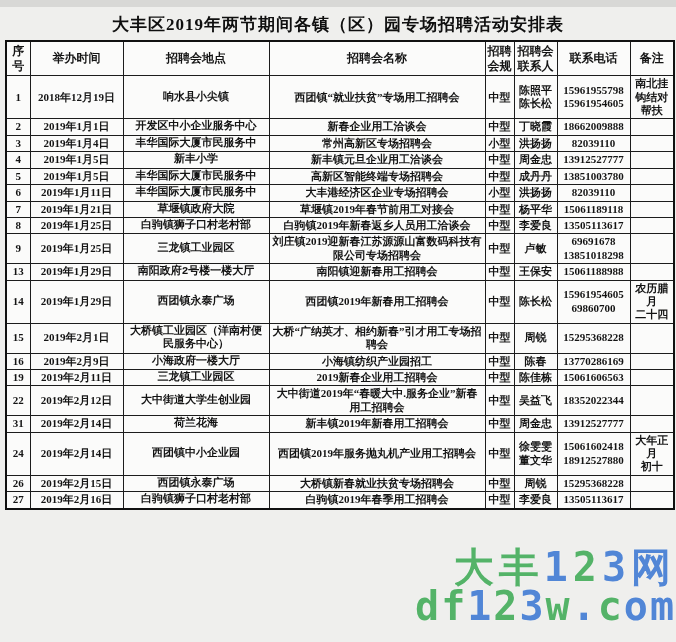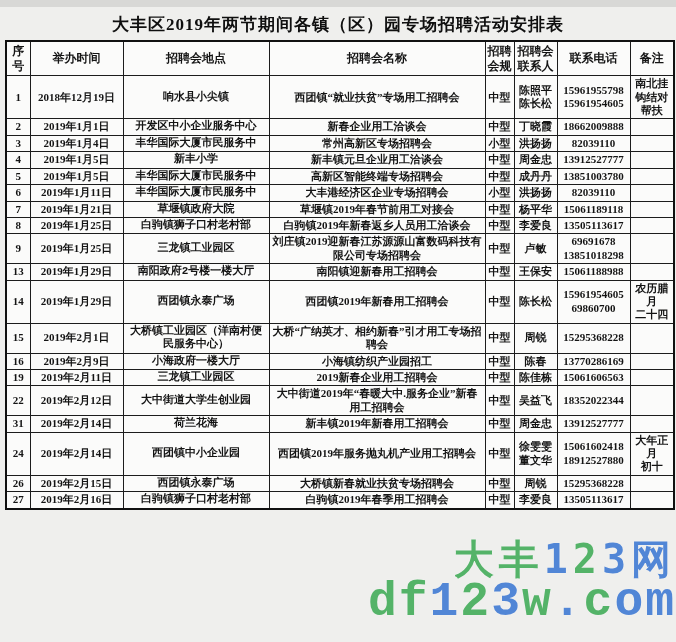--- a/index.html
+++ b/index.html
@@ -58,25 +58,24 @@
     font-family:"DejaVu Sans Mono","DejaVu Sans",monospace;
     font-weight:bold;
   }
   .watermark .wm-line1{
     font-size:40px;
     letter-spacing:5px;
     line-height:0.95;
     white-space:nowrap;
   }
   .watermark .wm-line2{
-    font-size:48px;
+    font-size:40px;
     letter-spacing:2px;
     line-height:1.0;
     white-space:nowrap;
-    font-family:Liberation Mono, monospace;
   }
   .watermark span{text-shadow:0 0 1px rgba(255,255,255,0.55);}
 </style>
 </head>
 <body>
 
 <div class="top-strip"></div>
 
 <div class="page-title">大丰区2019年两节期间各镇（区）园专场招聘活动安排表</div>
 

